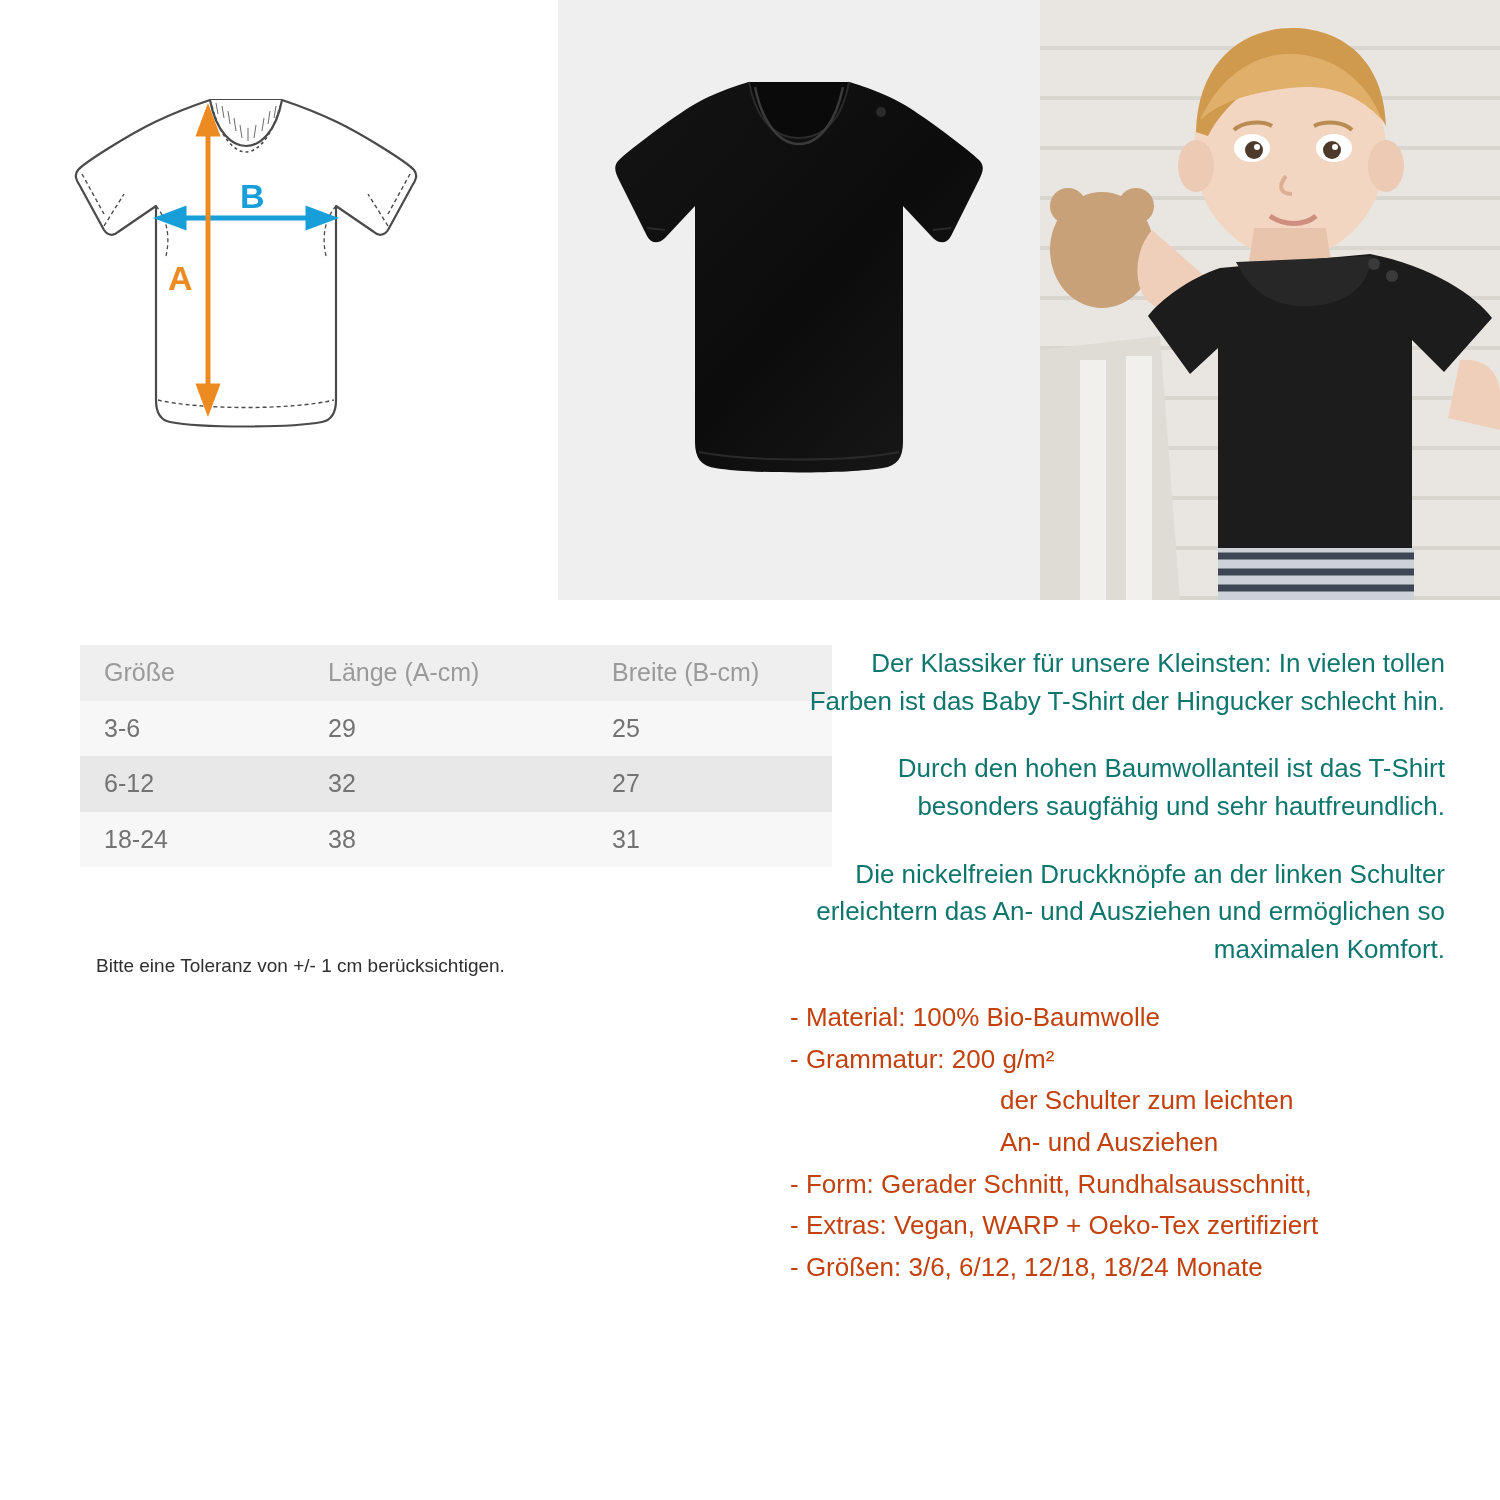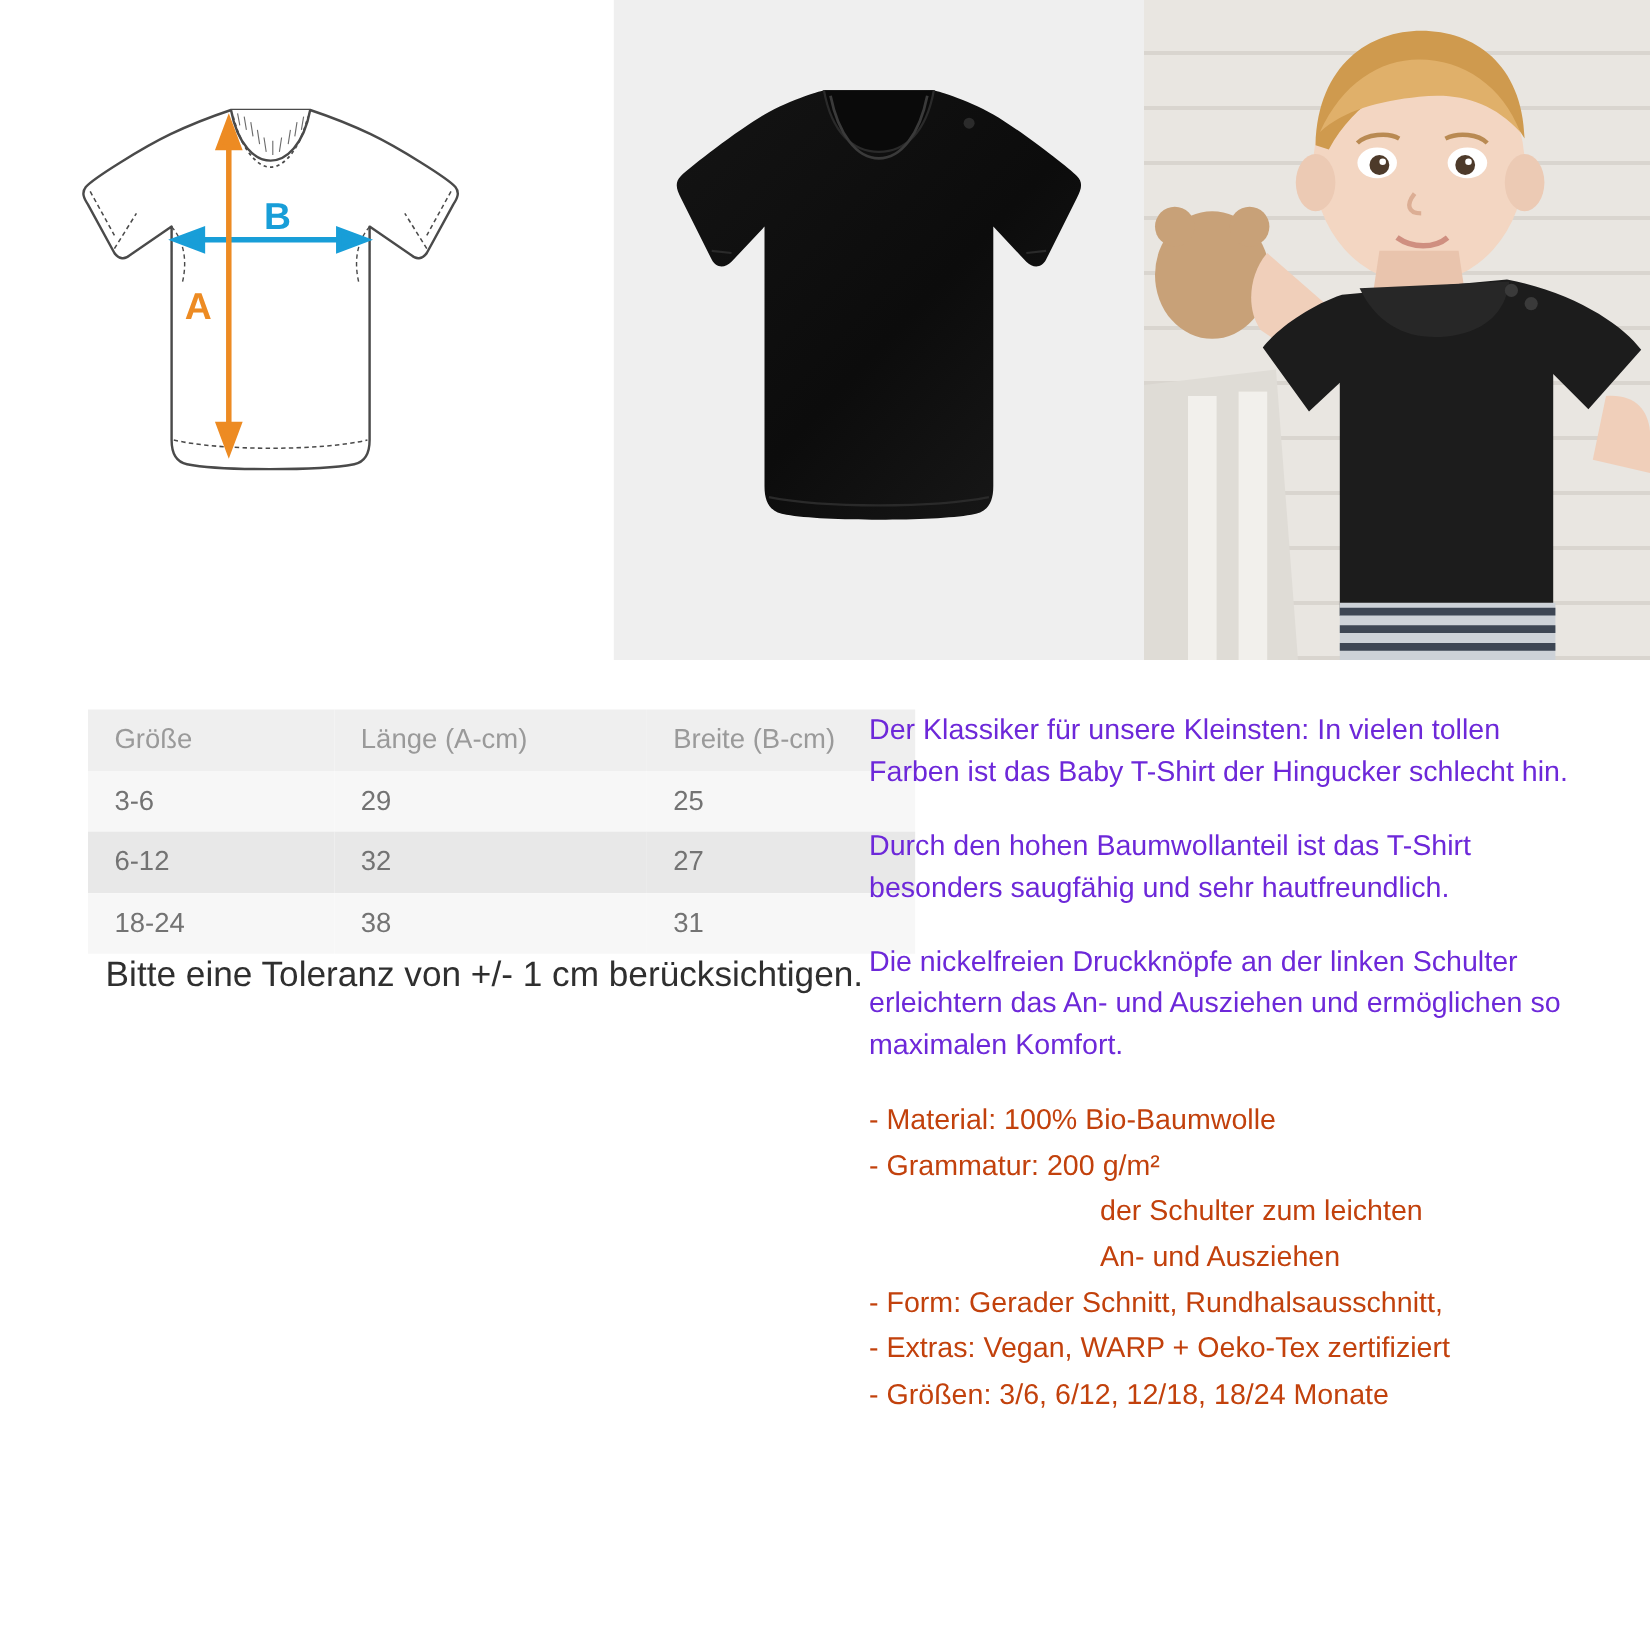--- a/index.html
+++ b/index.html
@@ -94,31 +94,33 @@
   }
   table.size-table th { color: #9a9a9a; }
   table.size-table thead tr { background: #efefef; }
   table.size-table tbody tr:nth-child(odd) { background: #f7f7f7; }
   table.size-table tbody tr:nth-child(even) { background: #e8e8e8; }
   .col-size { width: 200px; }
   .col-len { width: 260px; margin-top: 35px; }
   .col-wid { width: 220px; }
 
   .tolerance {
-    font-size: 32px;
+    margin-top: 88px;
+    font-size: 19px;
     color: #2f2f2f;
     padding-left: 16px;
   }
 
   
   .desc p {
     font-size: 26px;
     line-height: 1.45;
-    color: #6d28d9;
+    color: #0f766e;
     margin: 0 0 30px 0;
+    text-align: right;
   }
   .spec-list {
     font-size: 26px;
     line-height: 1.45;
     color: #c2410c;
   }
   .spec-list div { margin-bottom: 4px; }
   .spec-cont { padding-left: 210px; }
 </style>
 </head>

